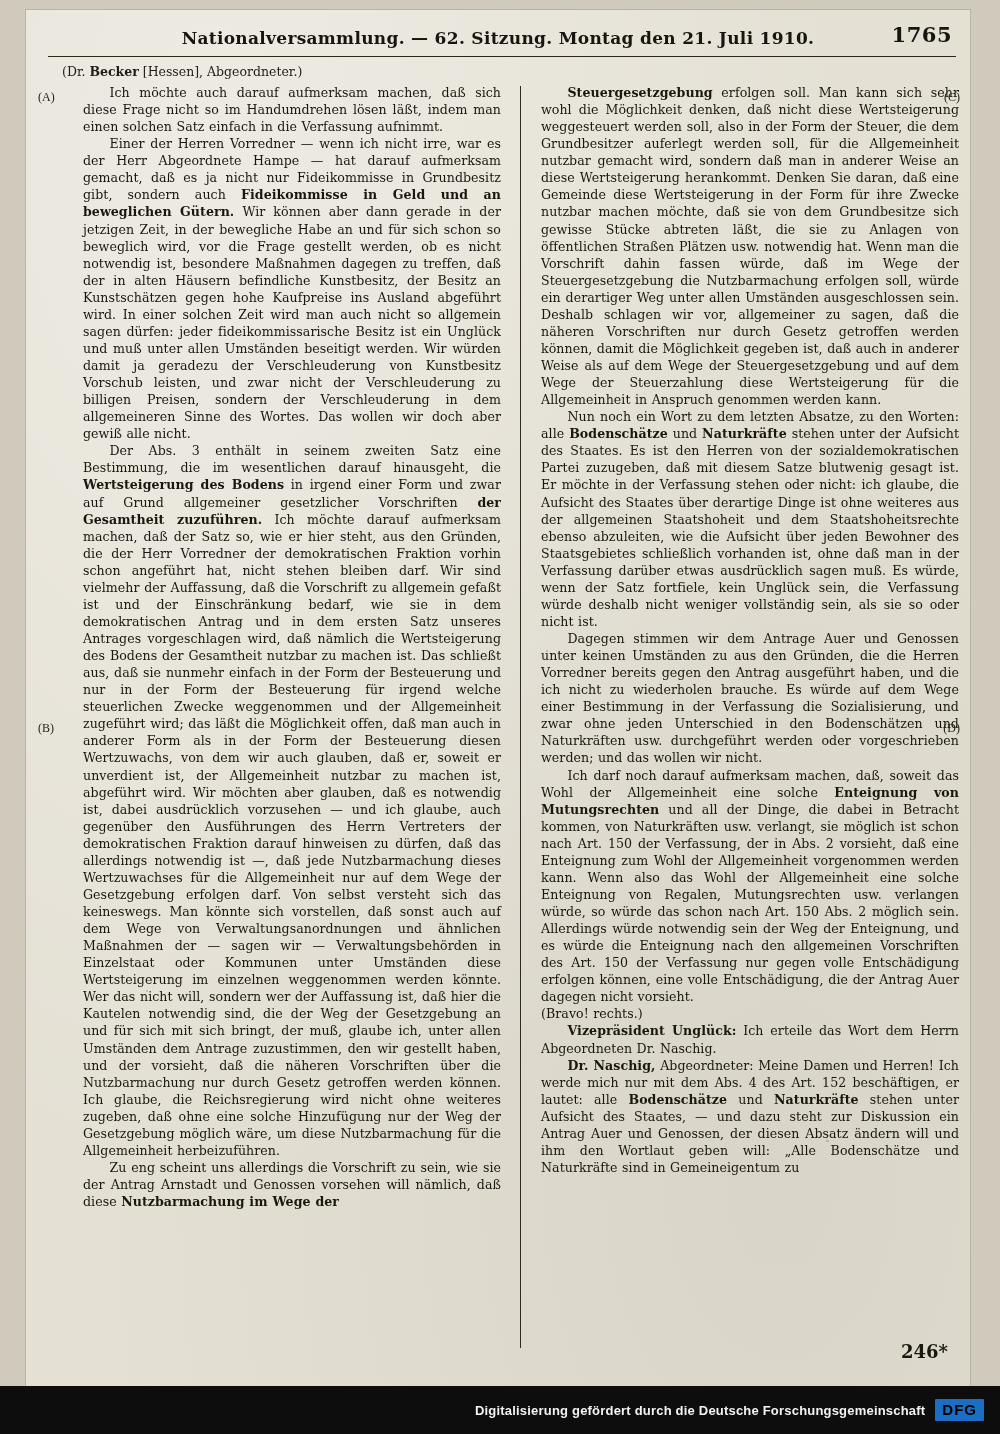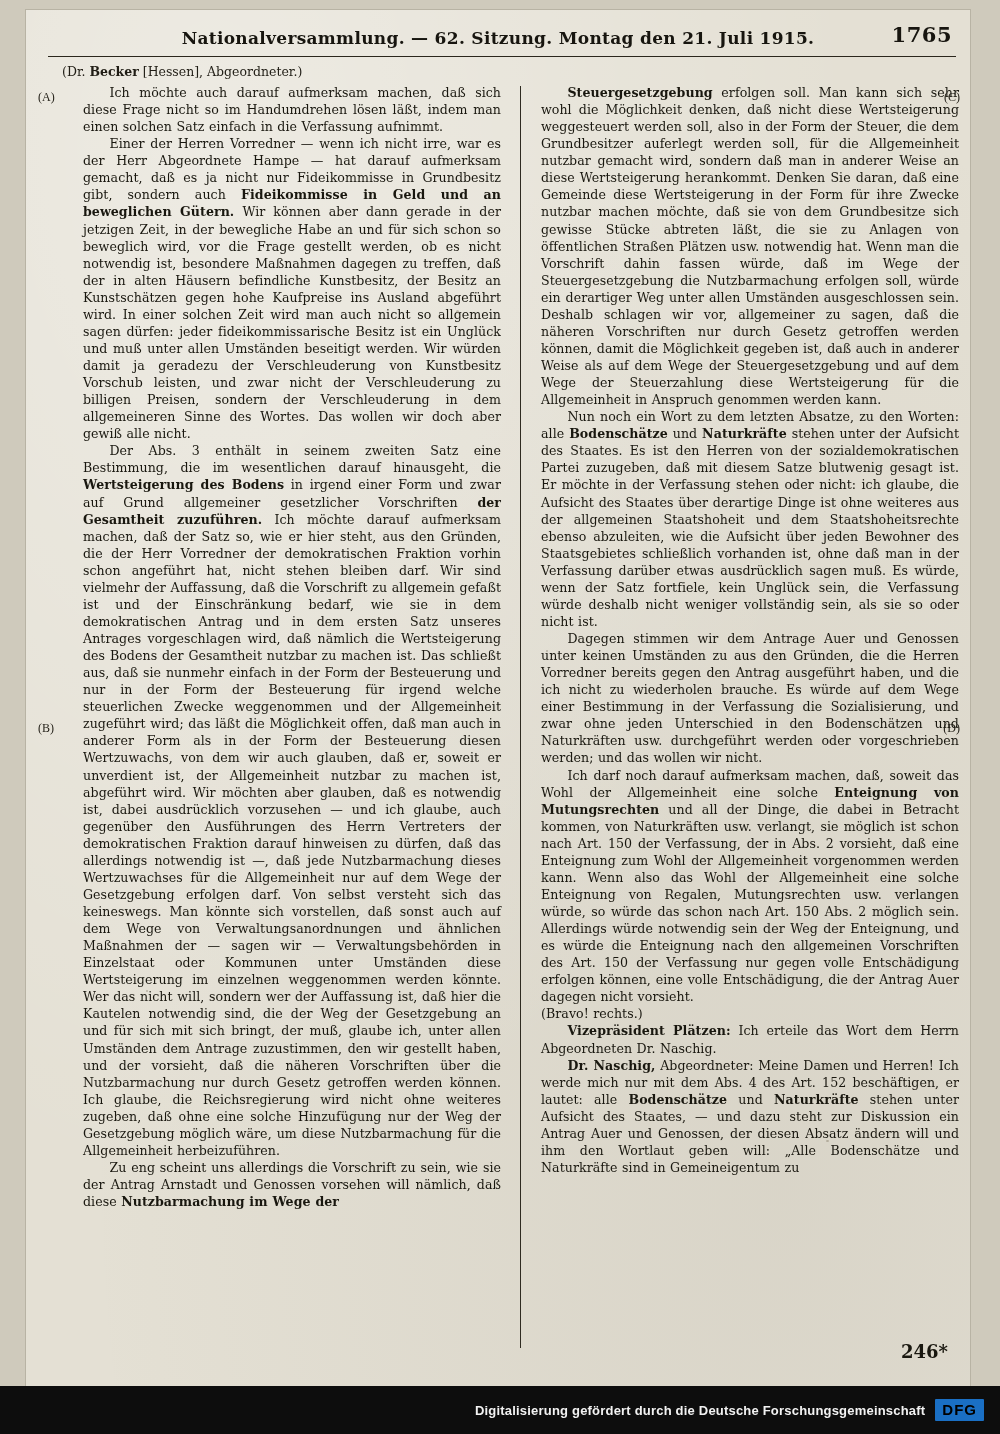--- a/index.html
+++ b/index.html
@@ -171,21 +171,21 @@
     border-radius: 50%;
   }
 </style>
 </head>
 <body>
 
 <div class="page">
   <div class="sheet">
 
     <div class="folio">1765</div>
-    <div class="runhead">Nationalversammlung. — 62. Sitzung. Montag den 21. Juli 1915.</div>
+    <div class="runhead">Nationalversammlung. — 62. Sitzung. Montag den 21. Juli 1910.</div>
     <div class="rule"></div>
 
     <div class="speaker-line">
       <span>(Dr. </span><b>Becker</b><span> [Hessen], Abgeordneter.)</span>
     </div>
 
     <div class="marker m-a">(A)</div>
     <div class="marker m-b">(B)</div>
     <div class="marker m-c">(C)</div>
     <div class="marker m-d">(D)</div>
@@ -197,21 +197,21 @@
           <p>Einer der Herren Vorredner — wenn ich nicht irre, war es der Herr Abgeordnete Hampe — hat darauf aufmerksam gemacht, daß es ja nicht nur Fideikommisse in Grundbesitz gibt, sondern auch <b>Fideikommisse in Geld und an beweglichen Gütern.</b> Wir können aber dann gerade in der jetzigen Zeit, in der bewegliche Habe an und für sich schon so beweglich wird, vor die Frage gestellt werden, ob es nicht notwendig ist, besondere Maßnahmen dagegen zu treffen, daß der in alten Häusern befindliche Kunstbesitz, der Besitz an Kunstschätzen gegen hohe Kaufpreise ins Ausland abgeführt wird. In einer solchen Zeit wird man auch nicht so allgemein sagen dürfen: jeder fideikommissarische Besitz ist ein Unglück und muß unter allen Umständen beseitigt werden. Wir würden damit ja geradezu der Verschleuderung von Kunstbesitz Vorschub leisten, und zwar nicht der Verschleuderung zu billigen Preisen, sondern der Verschleuderung in dem allgemeineren Sinne des Wortes. Das wollen wir doch aber gewiß alle nicht.</p>
           <p>Der Abs. 3 enthält in seinem zweiten Satz eine Bestimmung, die im wesentlichen darauf hinausgeht, die <b>Wertsteigerung des Bodens</b> in irgend einer Form und zwar auf Grund allgemeiner gesetzlicher Vorschriften <b>der Gesamtheit zuzuführen.</b> Ich möchte darauf aufmerksam machen, daß der Satz so, wie er hier steht, aus den Gründen, die der Herr Vorredner der demokratischen Fraktion vorhin schon angeführt hat, nicht stehen bleiben darf. Wir sind vielmehr der Auffassung, daß die Vorschrift zu allgemein gefaßt ist und der Einschränkung bedarf, wie sie in dem demokratischen Antrag und in dem ersten Satz unseres Antrages vorgeschlagen wird, daß nämlich die Wertsteigerung des Bodens der Gesamtheit nutzbar zu machen ist. Das schließt aus, daß sie nunmehr einfach in der Form der Besteuerung und nur in der Form der Besteuerung für irgend welche steuerlichen Zwecke weggenommen und der Allgemeinheit zugeführt wird; das läßt die Möglichkeit offen, daß man auch in anderer Form als in der Form der Besteuerung diesen Wertzuwachs, von dem wir auch glauben, daß er, soweit er unverdient ist, der Allgemeinheit nutzbar zu machen ist, abgeführt wird. Wir möchten aber glauben, daß es notwendig ist, dabei ausdrücklich vorzusehen — und ich glaube, auch gegenüber den Ausführungen des Herrn Vertreters der demokratischen Fraktion darauf hinweisen zu dürfen, daß das allerdings notwendig ist —, daß jede Nutzbarmachung dieses Wertzuwachses für die Allgemeinheit nur auf dem Wege der Gesetzgebung erfolgen darf. Von selbst versteht sich das keineswegs. Man könnte sich vorstellen, daß sonst auch auf dem Wege von Verwaltungsanordnungen und ähnlichen Maßnahmen der — sagen wir — Verwaltungsbehörden in Einzelstaat oder Kommunen unter Umständen diese Wertsteigerung im einzelnen weggenommen werden könnte. Wer das nicht will, sondern wer der Auffassung ist, daß hier die Kautelen notwendig sind, die der Weg der Gesetzgebung an und für sich mit sich bringt, der muß, glaube ich, unter allen Umständen dem Antrage zuzustimmen, den wir gestellt haben, und der vorsieht, daß die näheren Vorschriften über die Nutzbarmachung nur durch Gesetz getroffen werden können. Ich glaube, die Reichsregierung wird nicht ohne weiteres zugeben, daß ohne eine solche Hinzufügung nur der Weg der Gesetzgebung möglich wäre, um diese Nutzbarmachung für die Allgemeinheit herbeizuführen.</p>
           <p>Zu eng scheint uns allerdings die Vorschrift zu sein, wie sie der Antrag Arnstadt und Genossen vorsehen will nämlich, daß diese <b>Nutzbarmachung im Wege der</b></p>
         </div>
       <div class="col right" id="col-right">
           <p><b>Steuergesetzgebung</b> erfolgen soll. Man kann sich sehr wohl die Möglichkeit denken, daß nicht diese Wertsteigerung weggesteuert werden soll, also in der Form der Steuer, die dem Grundbesitzer auferlegt werden soll, für die Allgemeinheit nutzbar gemacht wird, sondern daß man in anderer Weise an diese Wertsteigerung herankommt. Denken Sie daran, daß eine Gemeinde diese Wertsteigerung in der Form für ihre Zwecke nutzbar machen möchte, daß sie von dem Grundbesitze sich gewisse Stücke abtreten läßt, die sie zu Anlagen von öffentlichen Straßen Plätzen usw. notwendig hat. Wenn man die Vorschrift dahin fassen würde, daß im Wege der Steuergesetzgebung die Nutzbarmachung erfolgen soll, würde ein derartiger Weg unter allen Umständen ausgeschlossen sein. Deshalb schlagen wir vor, allgemeiner zu sagen, daß die näheren Vorschriften nur durch Gesetz getroffen werden können, damit die Möglichkeit gegeben ist, daß auch in anderer Weise als auf dem Wege der Steuergesetzgebung und auf dem Wege der Steuerzahlung diese Wertsteigerung für die Allgemeinheit in Anspruch genommen werden kann.</p>
           <p>Nun noch ein Wort zu dem letzten Absatze, zu den Worten: alle <b>Bodenschätze</b> und <b>Naturkräfte</b> stehen unter der Aufsicht des Staates. Es ist den Herren von der sozialdemokratischen Partei zuzugeben, daß mit diesem Satze blutwenig gesagt ist. Er möchte in der Verfassung stehen oder nicht: ich glaube, die Aufsicht des Staates über derartige Dinge ist ohne weiteres aus der allgemeinen Staatshoheit und dem Staatshoheitsrechte ebenso abzuleiten, wie die Aufsicht über jeden Bewohner des Staatsgebietes schließlich vorhanden ist, ohne daß man in der Verfassung darüber etwas ausdrücklich sagen muß. Es würde, wenn der Satz fortfiele, kein Unglück sein, die Verfassung würde deshalb nicht weniger vollständig sein, als sie so oder nicht ist.</p>
           <p>Dagegen stimmen wir dem Antrage Auer und Genossen unter keinen Umständen zu aus den Gründen, die die Herren Vorredner bereits gegen den Antrag ausgeführt haben, und die ich nicht zu wiederholen brauche. Es würde auf dem Wege einer Bestimmung in der Verfassung die Sozialisierung, und zwar ohne jeden Unterschied in den Bodenschätzen und Naturkräften usw. durchgeführt werden oder vorgeschrieben werden; und das wollen wir nicht.</p>
           <p>Ich darf noch darauf aufmerksam machen, daß, soweit das Wohl der Allgemeinheit eine solche <b>Enteignung von Mutungsrechten</b> und all der Dinge, die dabei in Betracht kommen, von Naturkräften usw. verlangt, sie möglich ist schon nach Art. 150 der Verfassung, der in Abs. 2 vorsieht, daß eine Enteignung zum Wohl der Allgemeinheit vorgenommen werden kann. Wenn also das Wohl der Allgemeinheit eine solche Enteignung von Regalen, Mutungsrechten usw. verlangen würde, so würde das schon nach Art. 150 Abs. 2 möglich sein. Allerdings würde notwendig sein der Weg der Enteignung, und es würde die Enteignung nach den allgemeinen Vorschriften des Art. 150 der Verfassung nur gegen volle Entschädigung erfolgen können, eine volle Entschädigung, die der Antrag Auer dagegen nicht vorsieht.</p>
           <p class="center">(Bravo! rechts.)</p>
-          <p><b>Vizepräsident Plätzen:</b> Ich erteile das Wort dem Herrn Abgeordneten Dr. Naschig.</p>
+          <p><b>Vizepräsident Unglück:</b> Ich erteile das Wort dem Herrn Abgeordneten Dr. Naschig.</p>
           <p><b>Dr. Naschig,</b> Abgeordneter: Meine Damen und Herren! Ich werde mich nur mit dem Abs. 4 des Art. 152 beschäftigen, er lautet: alle <b>Bodenschätze</b> und <b>Naturkräfte</b> stehen unter Aufsicht des Staates, — und dazu steht zur Diskussion ein Antrag Auer und Genossen, der diesen Absatz ändern will und ihm den Wortlaut geben will: „Alle Bodenschätze und Naturkräfte sind in Gemeineigentum zu</p>
         </div>
     </div>
 
     <div class="catchnum">246*</div>
 
     <div class="speck" style="left:430px;top:300px;width:3px;height:3px;"></div>
     <div class="speck" style="left:520px;top:640px;width:2px;height:2px;"></div>
     <div class="speck" style="left:120px;top:980px;width:2px;height:2px;"></div>
     <div class="speck" style="left:800px;top:1130px;width:3px;height:2px;"></div>

